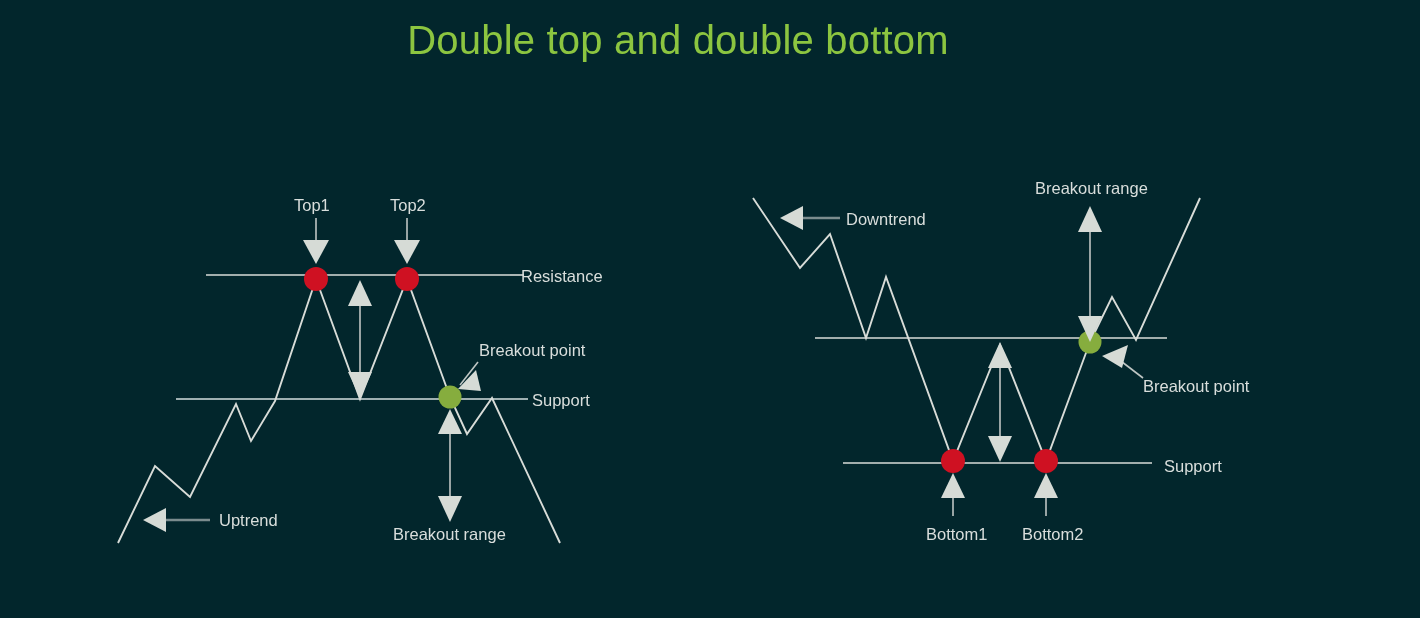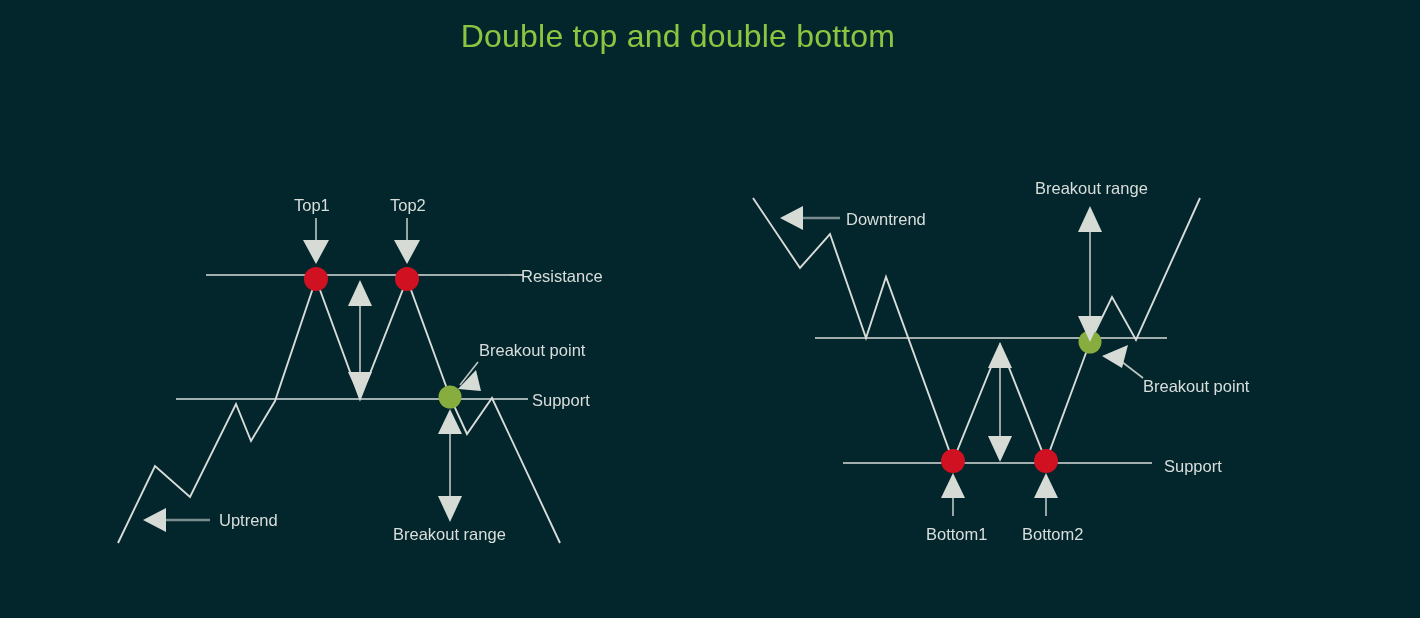--- a/index.html
+++ b/index.html
@@ -19,21 +19,21 @@
     height: 618px;
     background: #02262c;
   }
   #title {
     position: absolute;
     top: 18px;
     left: 0;
     width: 1356px;
     text-align: center;
     color: #8cc540;
-    font-size: 32px;
+    font-size: 40px;
     font-weight: 400;
     letter-spacing: 0.2px;
     font-family: "Liberation Sans", sans-serif;
     white-space: nowrap;
   }
   svg#diagram {
     position: absolute;
     top: 0;
     left: 0;
     width: 1420px;

